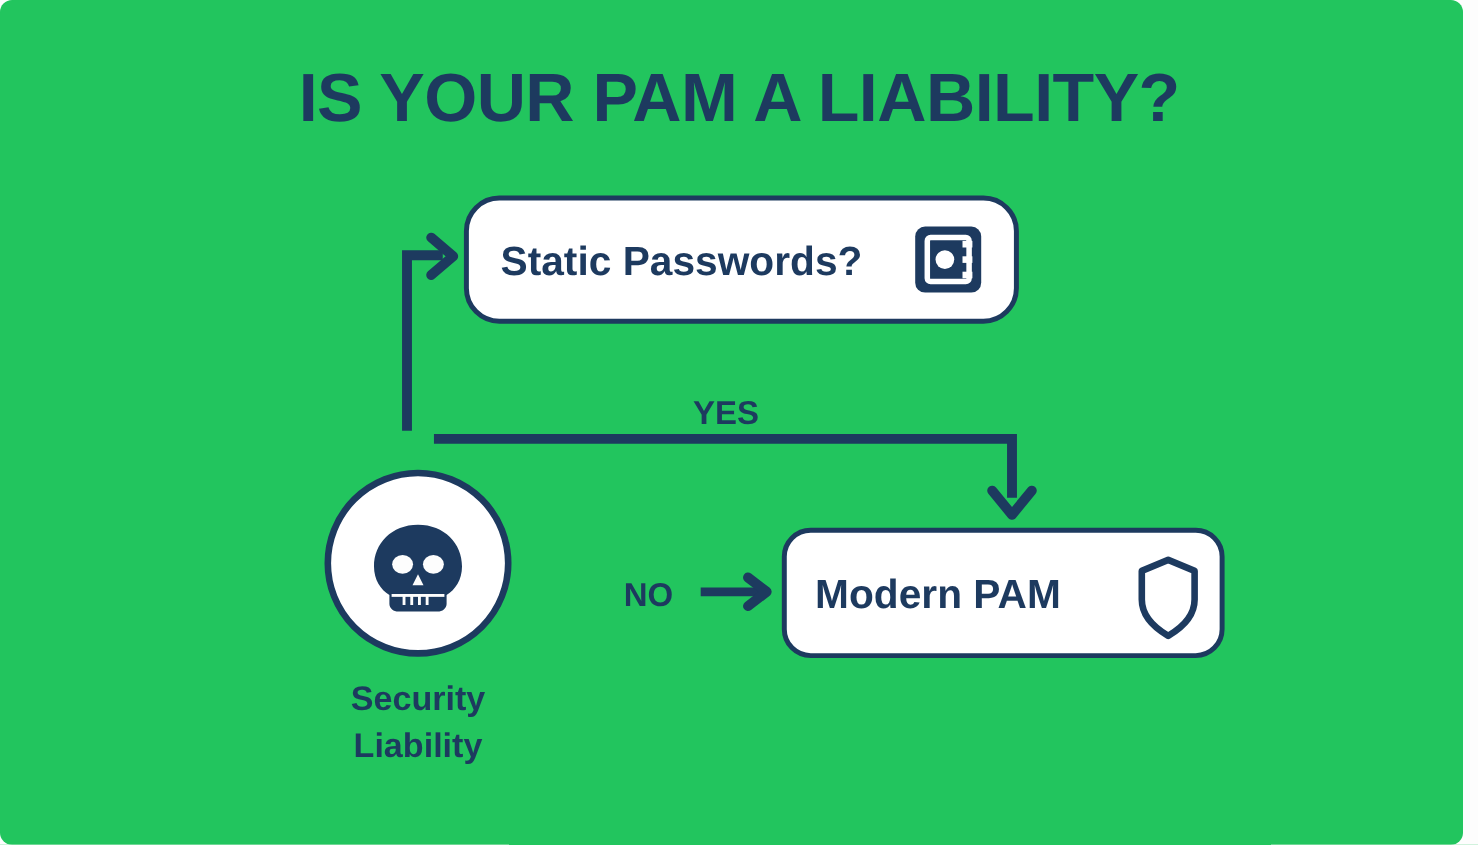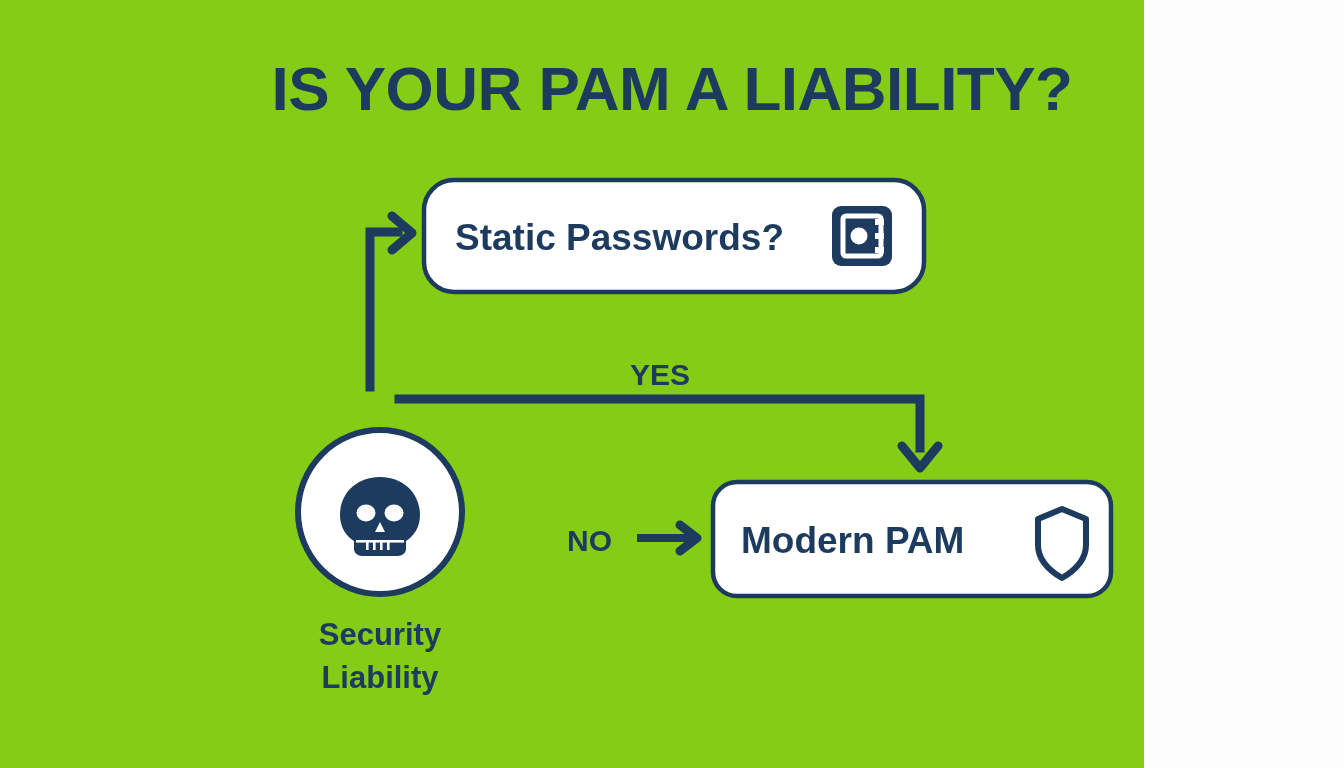--- a/index.html
+++ b/index.html
@@ -8,23 +8,24 @@
   }
   body {
     width: 1344px;
     height: 768px;
     background: #fdfdfd;
     font-family: "Liberation Sans", sans-serif;
     overflow: hidden;
   }
   #canvas {
     position: relative;
-    width: 1144px;
+    width: 1330px;
     height: 768px;
-    background: #84cc16;
+    background: #22c55e;
+    border-radius: 11px;
   }
   #flow-svg {
     position: absolute;
     top: 0;
     left: 0;
     width: 1344px;
     height: 768px;
   }
   .title-text {
     font-family: "Liberation Sans", sans-serif;

